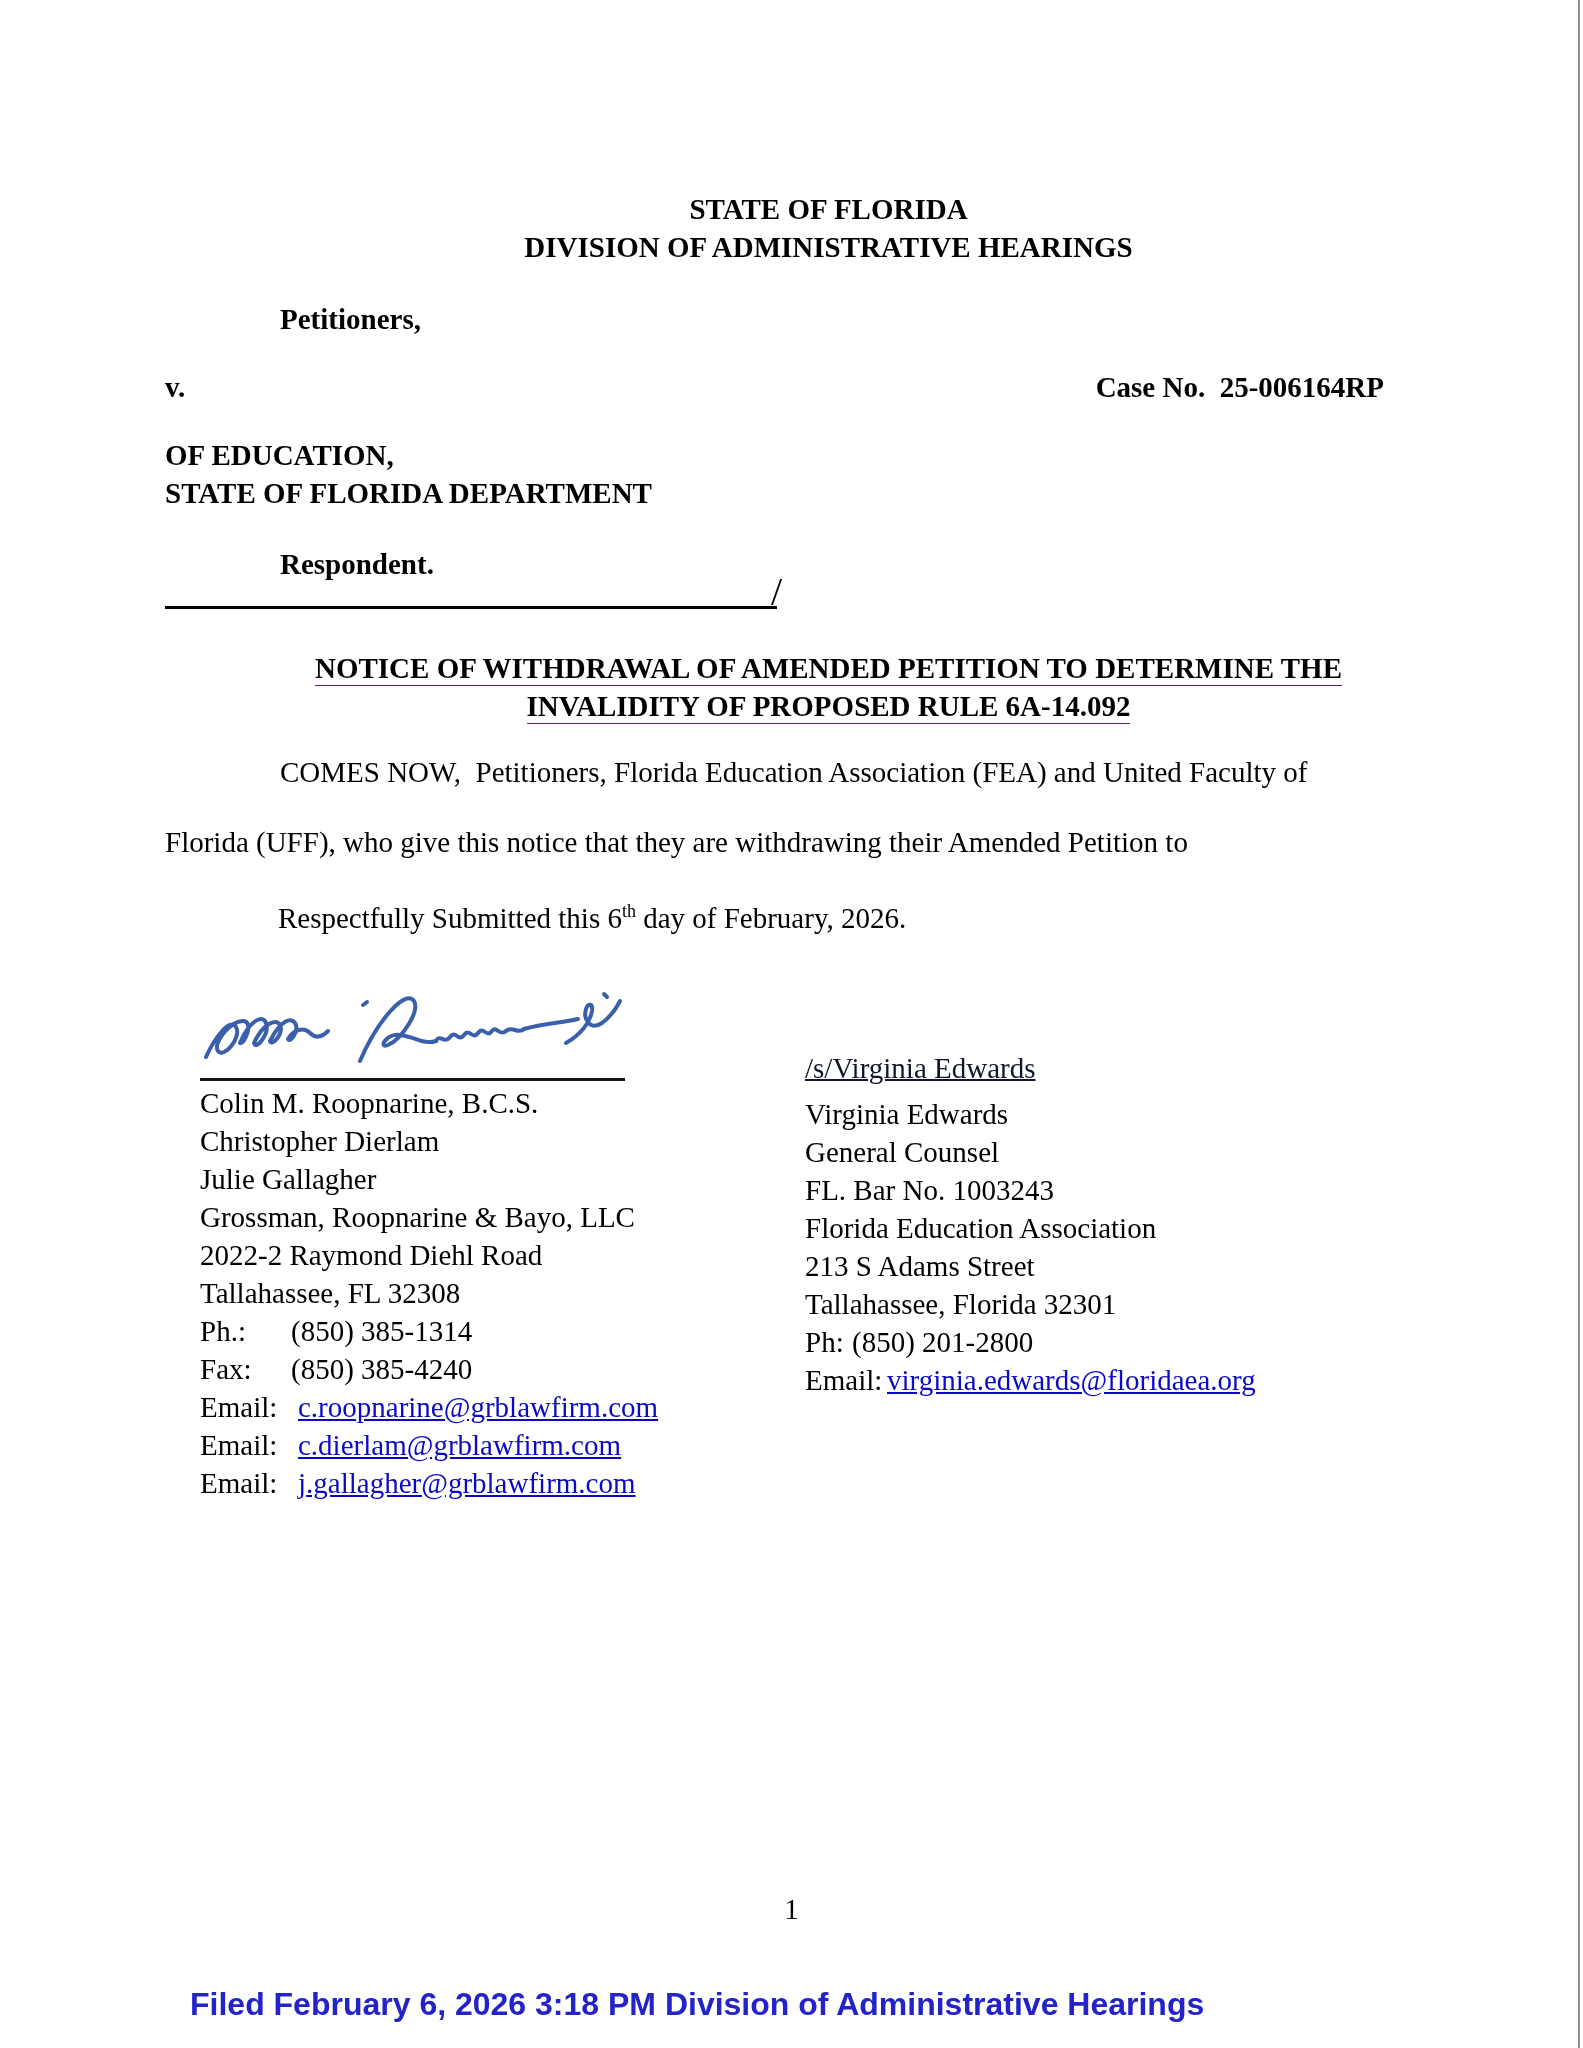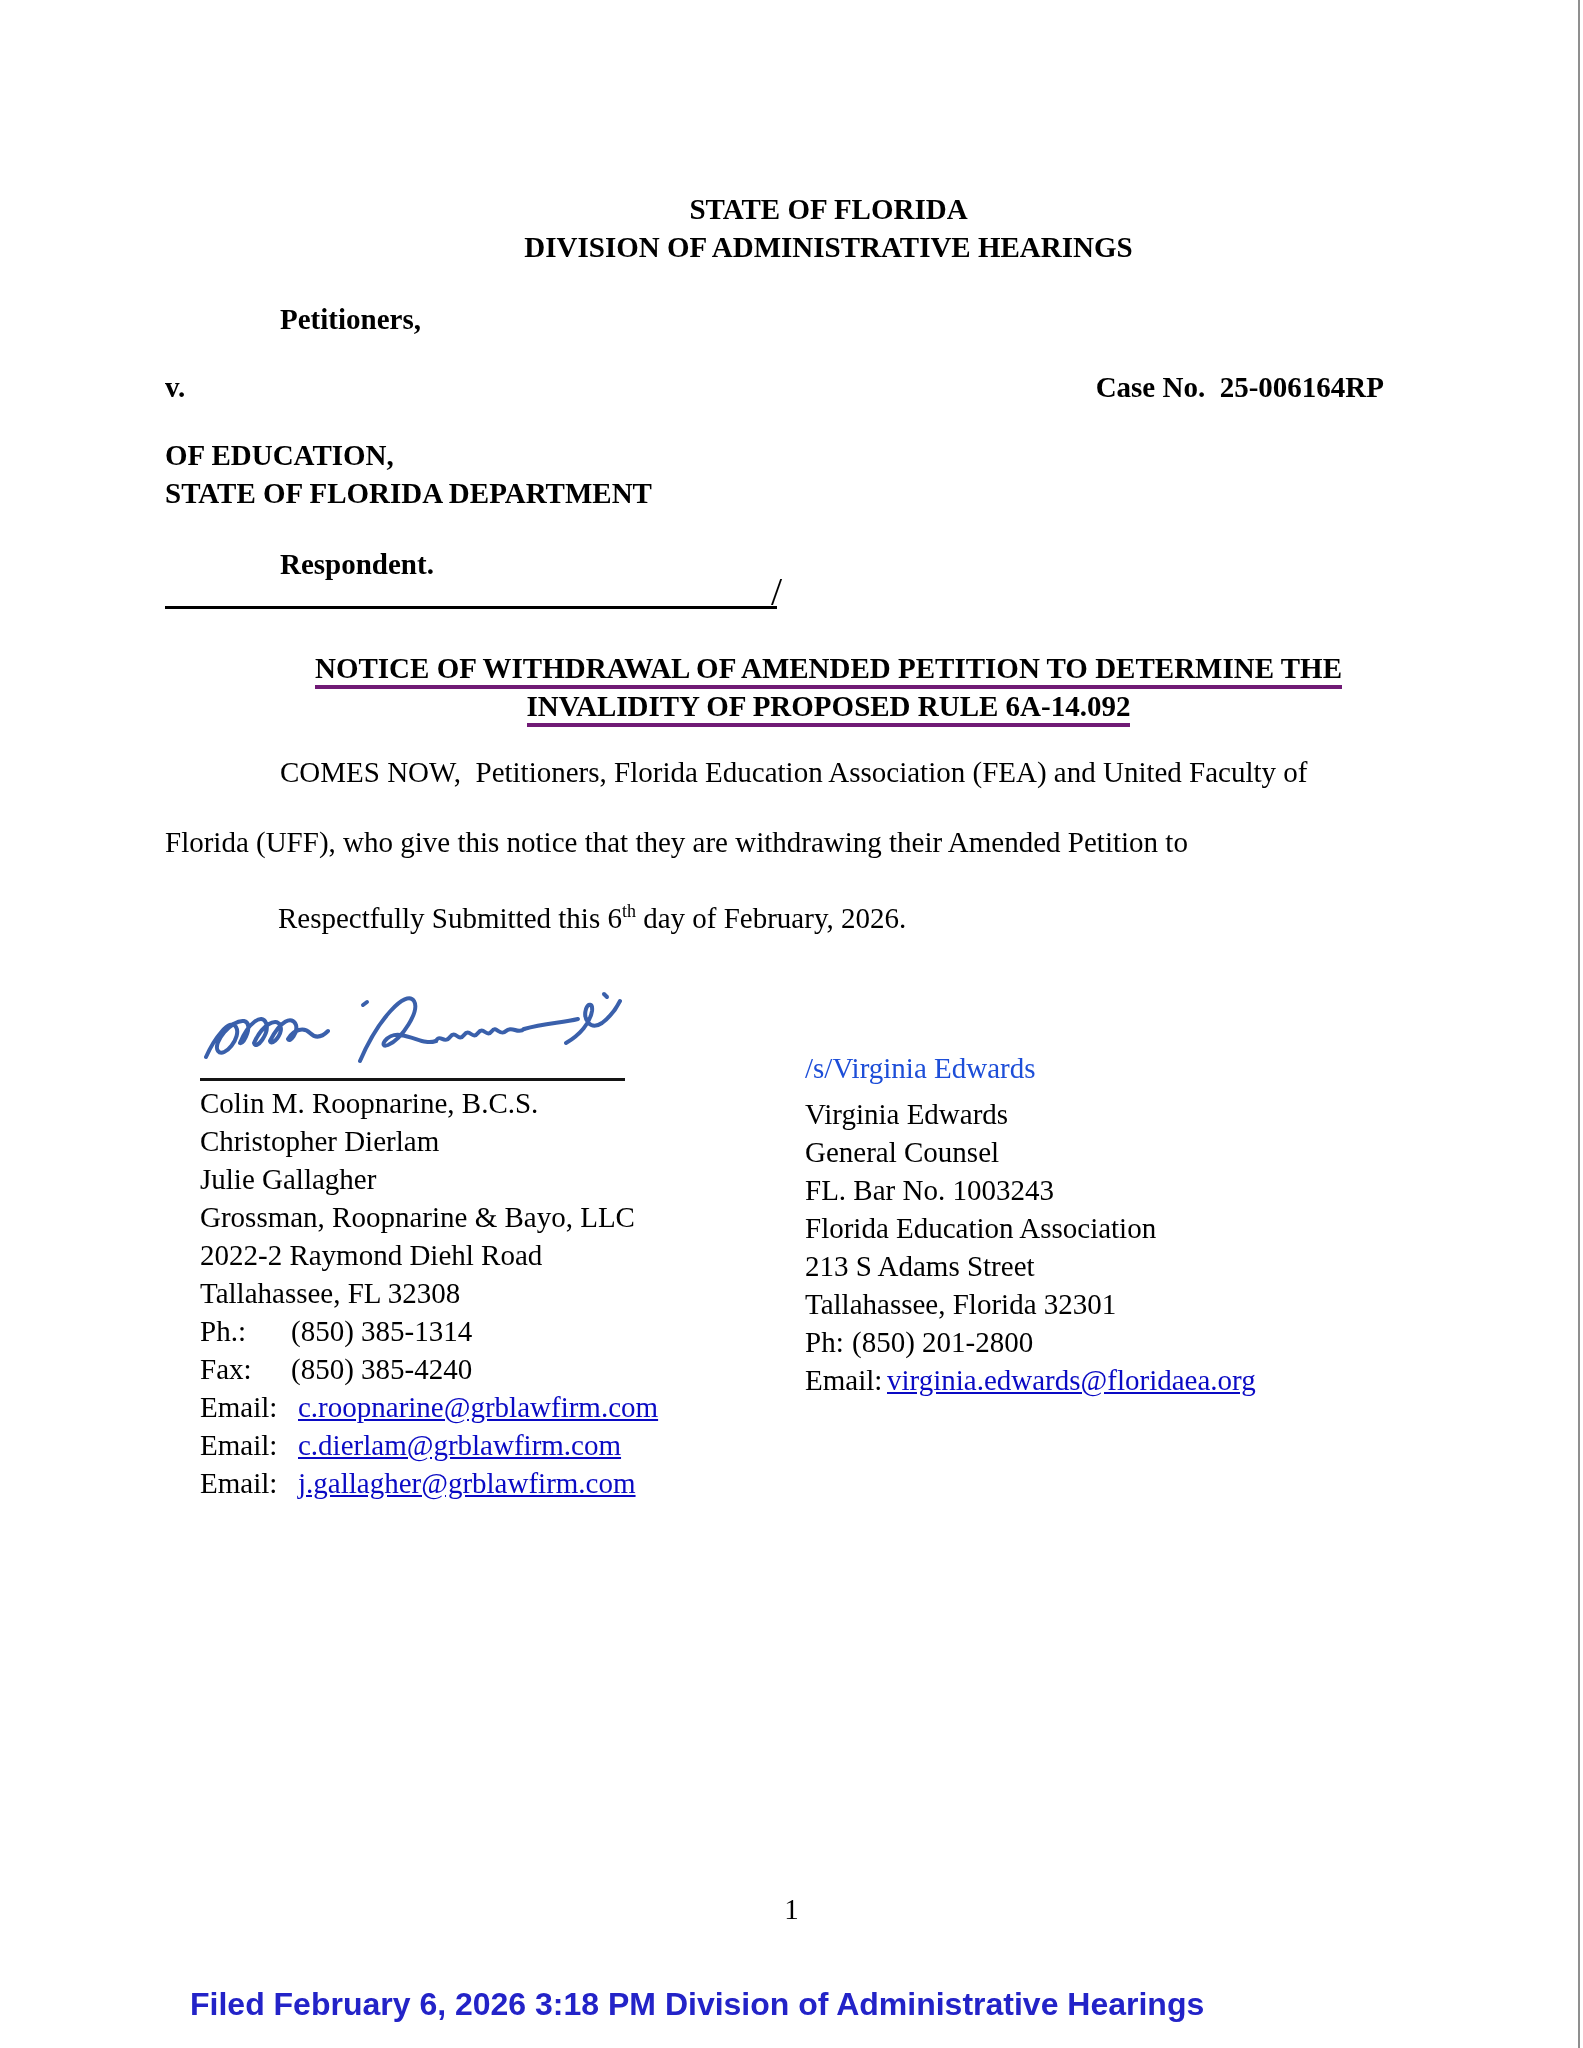--- a/index.html
+++ b/index.html
@@ -21,35 +21,35 @@
   .mt34{margin-top:34px;}
   .mt33{margin-top:33px;}
   .mt30{margin-top:30px;}
   .indent{padding-left:115px;}
   .case-row{display:flex;margin-top:30px;}
   .case-no{margin-left:auto;margin-right:108px;font-weight:bold;}
   .divider-row{position:relative;height:26px;}
   .divider-line{position:absolute;left:0;bottom:0;width:612px;border-bottom:3px solid #000;}
   .divider-slash{position:absolute;left:606px;bottom:-3px;font-size:40px;line-height:40px;}
   .title-block{margin-top:40px;}
-  .title-underline{border-bottom:4px solid #701a75;padding-bottom:1px;font-weight:bold;}
+  .title-underline{border-bottom:1px solid #701a75;padding-bottom:1px;font-weight:bold;}
   .para{margin-top:12px;}
   .submit-line{margin-top:22px;padding-left:113px;}
   sup{font-size:0.62em;vertical-align:super;line-height:0;}
   .sig-row{display:flex;margin-top:42px;}
   .sig-left{width:505px;padding-left:35px;box-sizing:border-box;}
   .sig-right{margin-left:135px;padding-top:70px;}
   .sig-image-wrap{width:425px;height:99px;border-bottom:3px solid #151515;}
   .sig-lines{margin-top:3px;}
   .lblL{display:inline-block;width:91px;}
   .lblLe{display:inline-block;width:98px;}
   .lblR{display:inline-block;width:47px;}
   .lblRe{display:inline-block;width:82px;}
   a.email-link{color:#0A0AC4;text-decoration:underline;cursor:pointer;}
-  .esig{color:#1d4ed8;text-decoration-thickness:2px;}
+  .esig{color:#0f172a;text-decoration:underline;text-decoration-thickness:2px;}
   .sig-right .row{line-height:38px;}
   .esig-row{line-height:38px;margin-bottom:8px;}
   .page-number{position:absolute;top:1890px;left:0;width:100%;text-align:center;line-height:38px;}
   .filing-stamp{
     position:absolute;left:190px;top:1988px;
     font-family:"Liberation Sans", sans-serif;
     font-weight:bold;font-size:32px;line-height:32px;
     color:#2323C8;
   }
   .page-edge-line{position:absolute;top:0;right:3px;width:2px;height:100%;background:#8f8f8f;}

